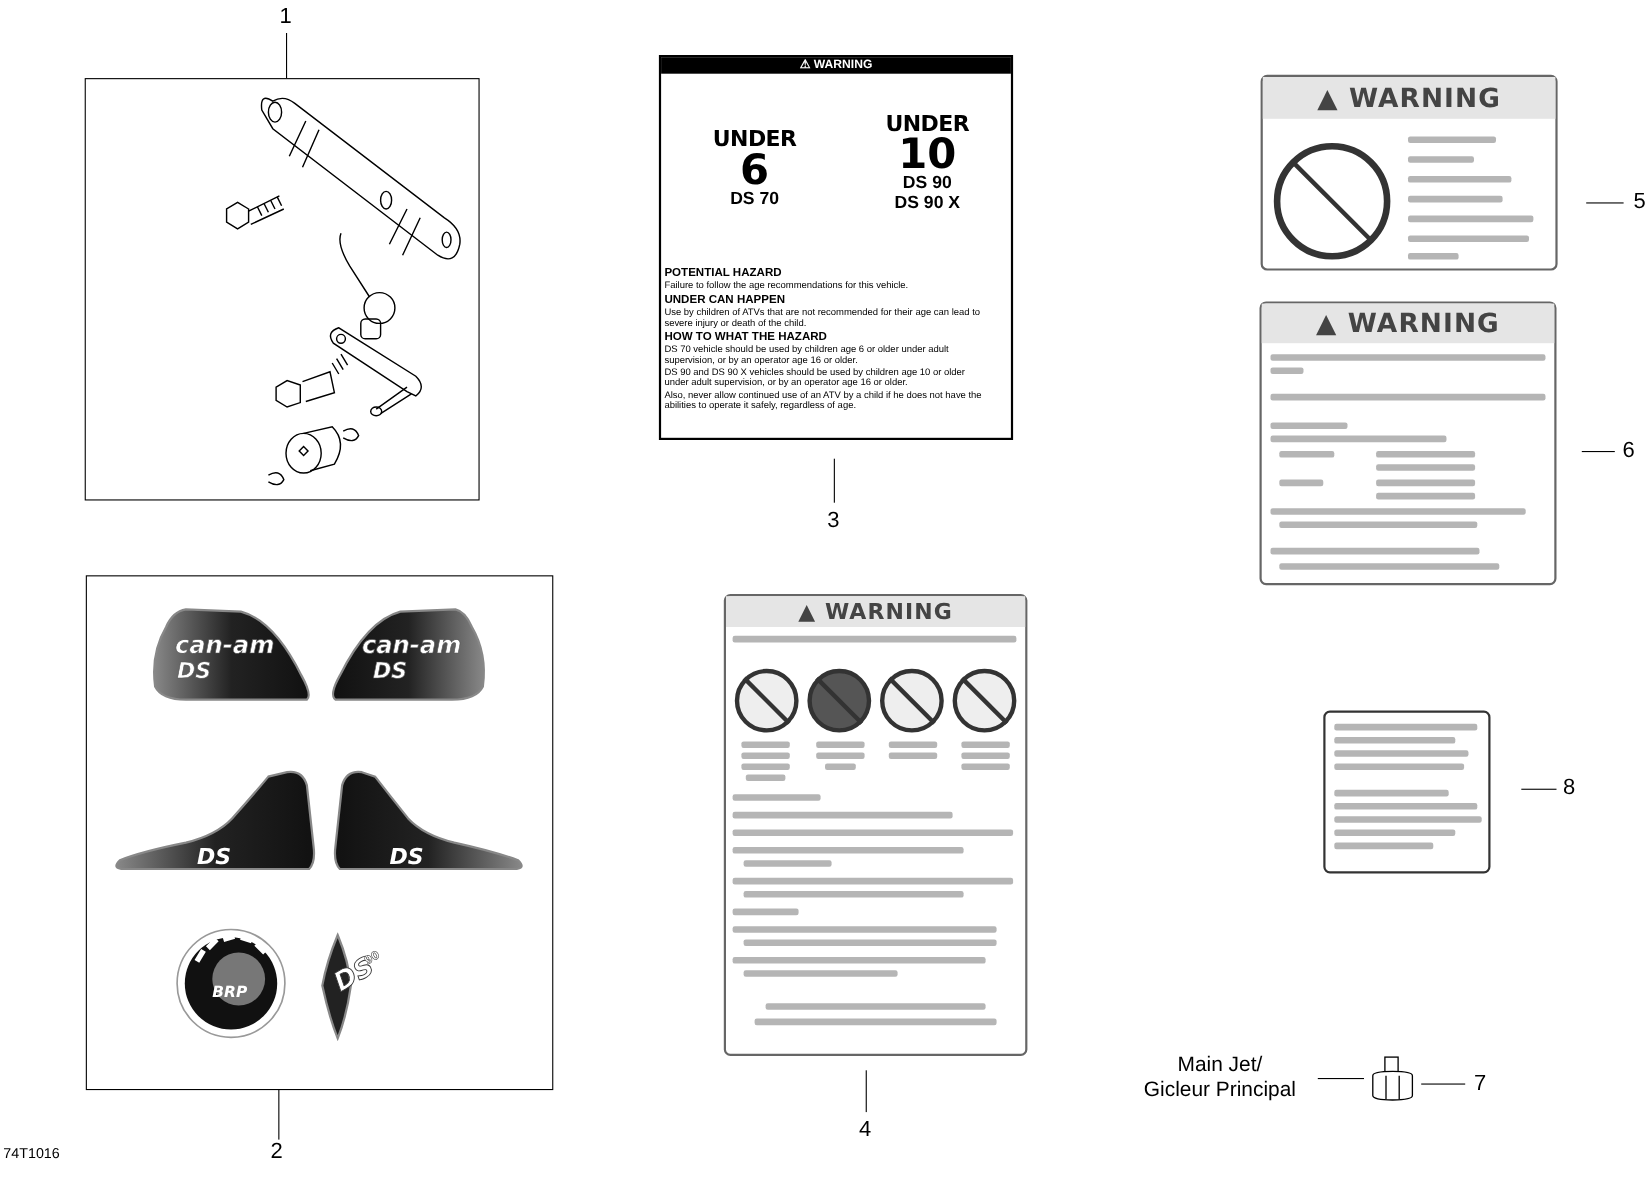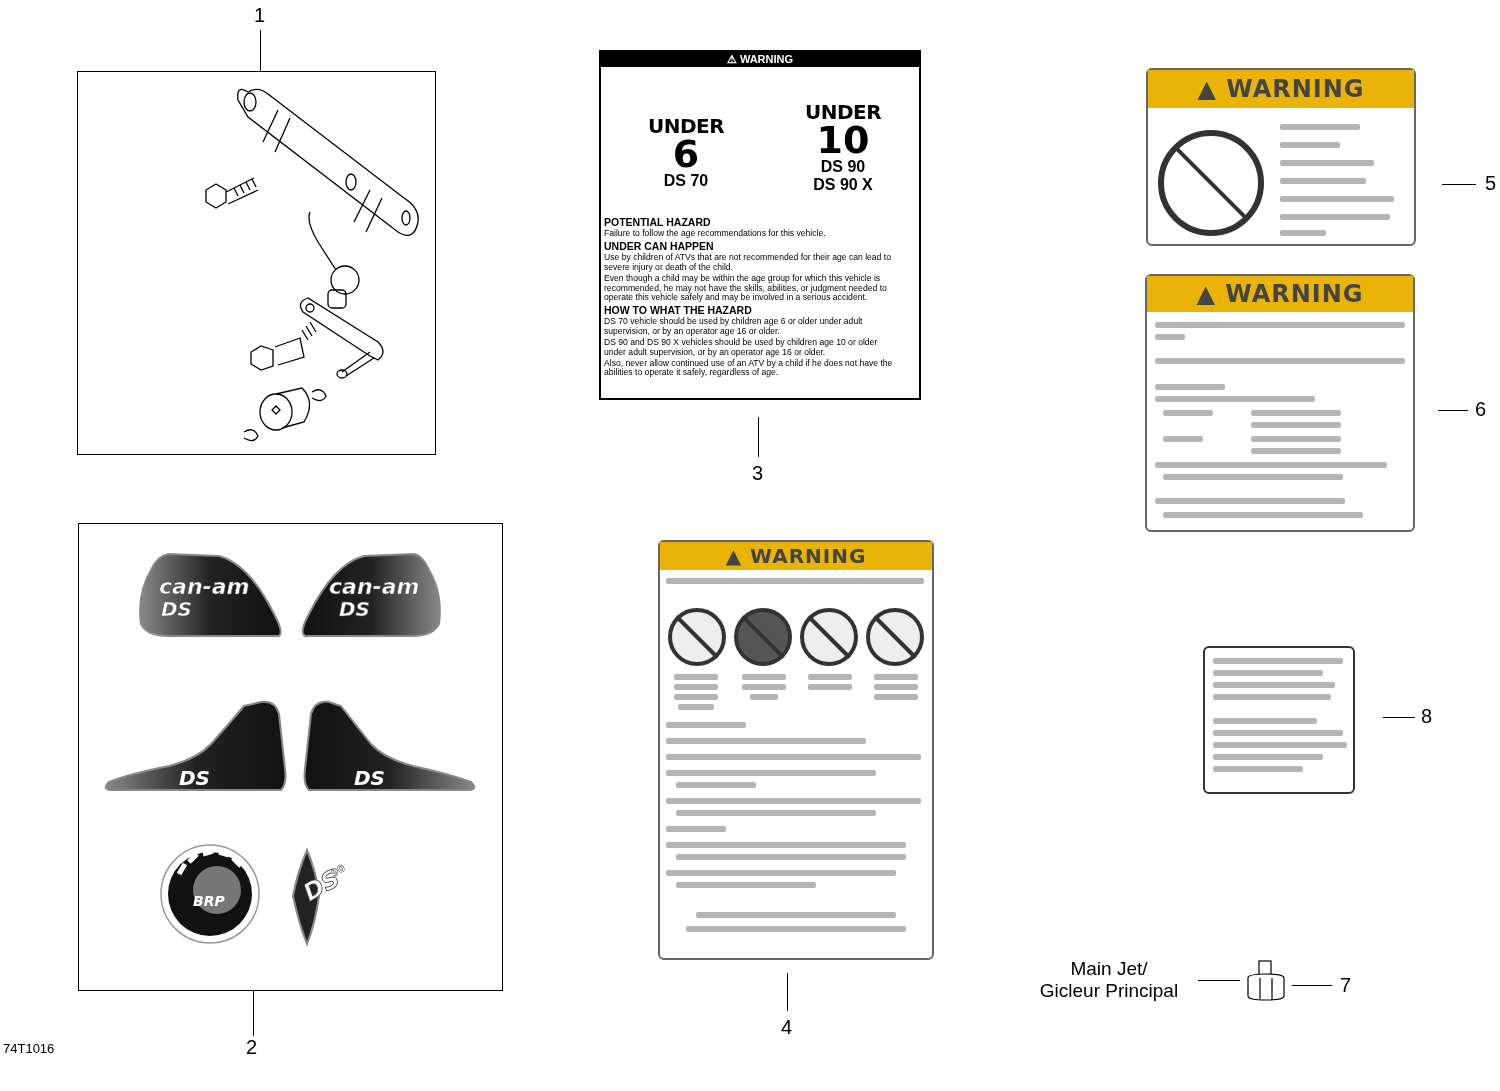--- a/index.html
+++ b/index.html
@@ -8,26 +8,26 @@
   .callout{position:absolute;font-size:20px;font-family:"Liberation Sans",sans-serif;}
   .line{position:absolute;background:#000;}
   .box{position:absolute;border:1px solid #000;background:#fff;}
   
   .w3{position:absolute;left:599px;top:50px;width:322px;height:350px;border:2px solid #000;background:#fff;box-sizing:border-box;}
   .w3 .hdr{background:#000;color:#fff;text-align:center;font-weight:bold;font-size:11px;height:15px;line-height:15px;}
   .w3 .col{position:absolute;text-align:center;font-weight:bold;}
   .w3 .under{font-family:"DejaVu Sans",sans-serif;font-weight:bold;font-size:20px;line-height:20px;letter-spacing:-0.5px;}
   .w3 .num{font-family:"DejaVu Sans",sans-serif;font-weight:bold;font-size:38px;line-height:36px;}
   .w3 .model{font-size:16px;line-height:18px;}
-  .w3 .body{position:absolute;left:3px;right:3px;top:164px;font-size:8.6px;line-height:9.4px;}
+  .w3 .body{position:absolute;left:3px;right:3px;top:190px;font-size:8.6px;line-height:9.4px;}
   .w3 .body h4{margin:0 0 1px 0;font-size:10.5px;line-height:12px;font-weight:bold;}
   .w3 .body p{margin:0 16px 2px 0;}
   
   .gdecal{position:absolute;border:2px solid #666;border-radius:6px;background:#fff;box-sizing:border-box;}
-  .gdecal .ghdr{background:#eab308;color:#444;text-align:center;font-weight:bold;font-family:"DejaVu Sans",sans-serif;letter-spacing:1px;}
+  .gdecal .ghdr{background:#e5e5e5;color:#444;text-align:center;font-weight:bold;font-family:"DejaVu Sans",sans-serif;letter-spacing:1px;}
   .blur{position:absolute;height:6px;background:#b5b5b5;border-radius:2px;}
   .pcirc{position:absolute;border-radius:50%;border:4px solid #333;box-sizing:border-box;background:#ddd;}
   .pcirc::after{content:"";position:absolute;left:50%;top:-4px;width:4px;height:calc(100% + 8px);background:#333;transform:translateX(-50%) rotate(-45deg);}
 </style>
 </head>
 <body>
 
 <div class="callout" style="left:254px;top:4px;">1</div>
 <div class="line" style="left:260px;top:30px;width:1px;height:42px;"></div>
 <div class="box" style="left:77px;top:71px;width:357px;height:382px;">
@@ -122,21 +122,20 @@
     <div class="under">UNDER</div>
     <div class="num">10</div>
     <div class="model">DS 90</div>
     <div class="model">DS 90 X</div>
   </div>
   <div class="body">
     <h4>POTENTIAL HAZARD</h4>
     <p>Failure to follow the age recommendations for this vehicle.</p>
     <h4>UNDER CAN HAPPEN</h4>
     <p>Use by children of ATVs that are not recommended for their age can lead to severe injury or death of the child.</p>
-    <p>Even though a child may be within the age group for which this vehicle is recommended, he may not have the skills, abilities, or judgment needed to operate this vehicle safely and may be involved in a serious accident.</p>
     <h4>HOW TO WHAT THE HAZARD</h4>
     <p>DS 70 vehicle should be used by children age 6 or older under adult supervision, or by an operator age 16 or older.</p>
     <p>DS 90 and DS 90 X vehicles should be used by children age 10 or older under adult supervision, or by an operator age 16 or older.</p>
     <p>Also, never allow continued use of an ATV by a child if he does not have the abilities to operate it safely, regardless of age.</p>
   </div>
 </div>
 <div class="line" style="left:758px;top:417px;width:1px;height:40px;"></div>
 <div class="callout" style="left:752px;top:462px;">3</div>
 
 <div class="gdecal" style="left:658px;top:540px;width:276px;height:420px;">

